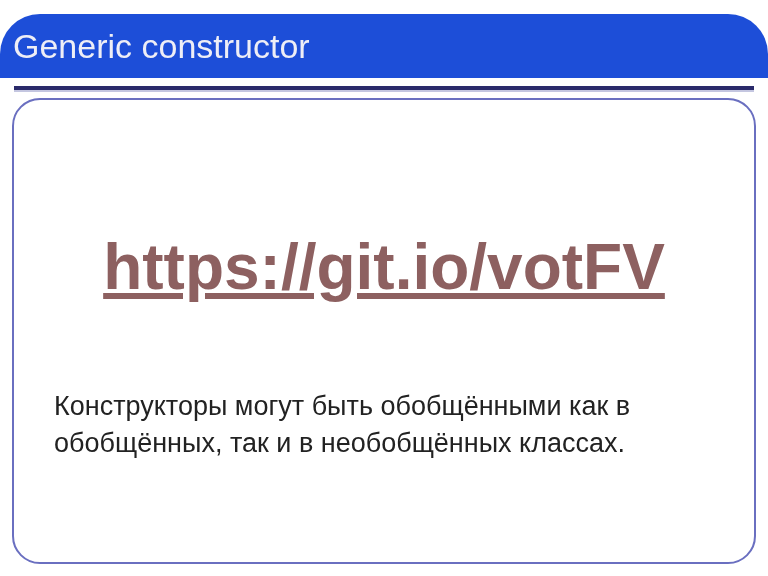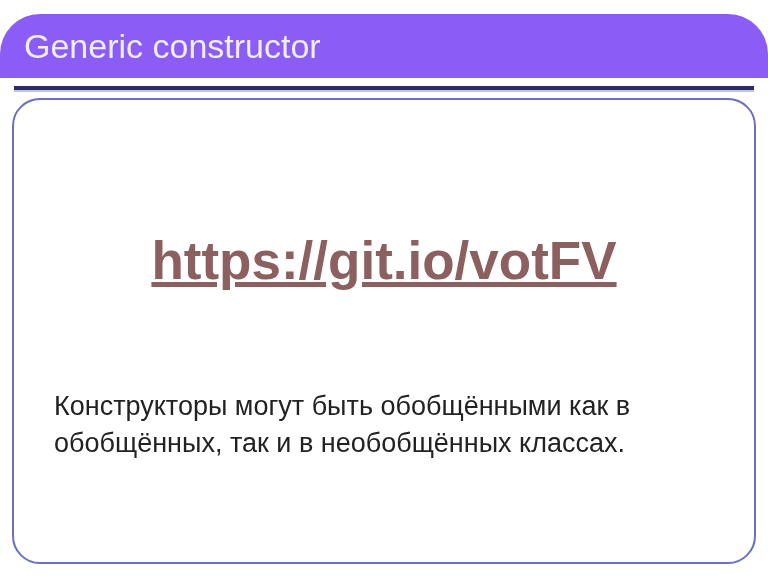--- a/index.html
+++ b/index.html
@@ -10,26 +10,26 @@
     font-family: Arial, Helvetica, sans-serif;
     position: relative;
     overflow: hidden;
   }
   .title-bar {
     position: absolute;
     top: 14px;
     left: 0;
     right: 0;
     height: 64px;
-    background: #8b5cf6;
+    background: #1d4ed8;
     border-top-left-radius: 40px;
     border-top-right-radius: 40px;
     display: flex;
     align-items: center;
-    padding-left: 24px;
+    padding-left: 13px;
   }
   .title-text {
     color: #eeeef6;
     font-size: 34px;
     font-weight: 400;
   }
   .divider-dark {
     position: absolute;
     top: 86px;
     left: 14px;
@@ -54,21 +54,21 @@
     border: 2px solid #6a6fc0;
     border-radius: 28px;
   }
   .link {
     position: absolute;
     top: 230px;
     left: 0;
     right: 0;
     text-align: center;
     color: #8d6060;
-    font-size: 53px;
+    font-size: 64px;
     font-weight: 600;
     text-decoration: underline;
     font-family: Arial, Helvetica, sans-serif;
   }
   .body-text {
     position: absolute;
     top: 388px;
     left: 54px;
     right: 48px;
     color: #222;

